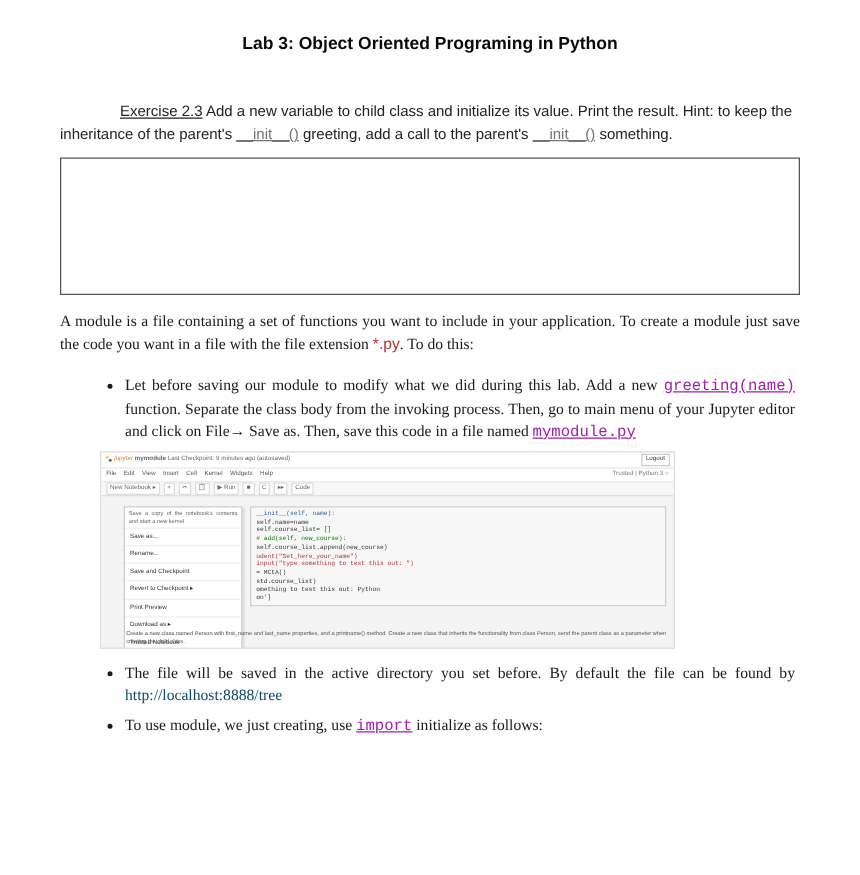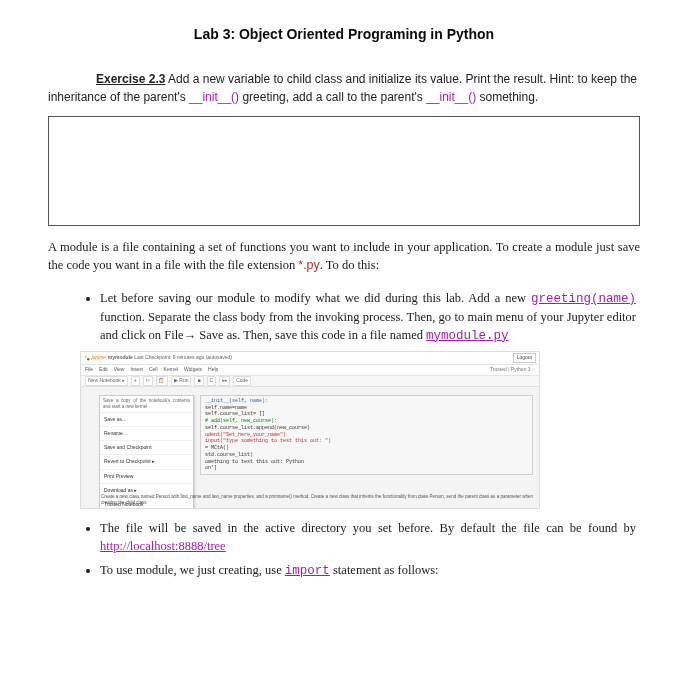--- a/index.html
+++ b/index.html
@@ -11,37 +11,38 @@
       font-size: 12.5px;
       color: #1a1a1a;
       padding: 24px 48px 24px 48px;
       line-height: 1.45;
     }
     .title {
       text-align: center;
       font-family: Arial, sans-serif;
       font-weight: bold;
       font-size: 14px;
-      margin-bottom: 26px;
+      margin-bottom: 36px;
       color: #0a0a0a;
     }
     .exercise-para {
       font-family: Arial, sans-serif;
       font-size: 12px;
       color: #222;
       margin-bottom: 4px;
       line-height: 1.5;
     }
     .exercise-label {
-      font-weight: bold;
+      font-weight: normal;
       text-decoration: underline;
       padding-left: 48px;
     }
     .init-fn {
-      color: #a21caf;
+      color: #737373;
+      text-decoration: underline;
     }
     .answer-box {
       width: 100%;
       height: 110px;
       border: 1.5px solid #555;
       margin: 10px 0 12px 0;
       background: #fff;
     }
     .body-text {
       text-align: justify;
@@ -61,21 +62,21 @@
       font-size: 12.5px;
       text-align: justify;
       margin-bottom: 6px;
       line-height: 1.45;
     }
     .mono-red {
       font-family: 'Courier New', monospace;
       color: #a21caf;
       text-decoration: underline;
     }
-    .link { color: #a21caf; text-decoration: underline; }
+    .link { color: #0c4a6e; }
     .arrow { font-family: Arial, sans-serif; }
     .jupyter-shot {
       margin: 6px 0 10px -20px;
       width: 460px;
       height: 158px;
       background: #f4f4f4;
       border: 1px solid #ddd;
       font-family: Arial, sans-serif;
       font-size: 5px;
       color: #444;
@@ -270,15 +271,15 @@
       </div>
       <div class="jup-caption">Create a new class named Person with first_name and last_name properties, and a printname() method. Create a new class that inherits the functionality from class Person, send the parent class as a parameter when creating the child class.</div>
     </div>
   </li>
 
   <li>
     <span>The file will be saved in the active directory you set before. By default the file can be found by </span><a class="link">http://localhost:8888/tree</a>
   </li>
 
   <li>
-    <span>To use module, we just creating, use </span><span class="mono-red">import</span><span> statement as follows:</span>
+    <span>To use module, we just creating, use </span><span class="mono-red">import</span><span> initialize as follows:</span>
   </li>
 </ul>
 
 </body></html>

